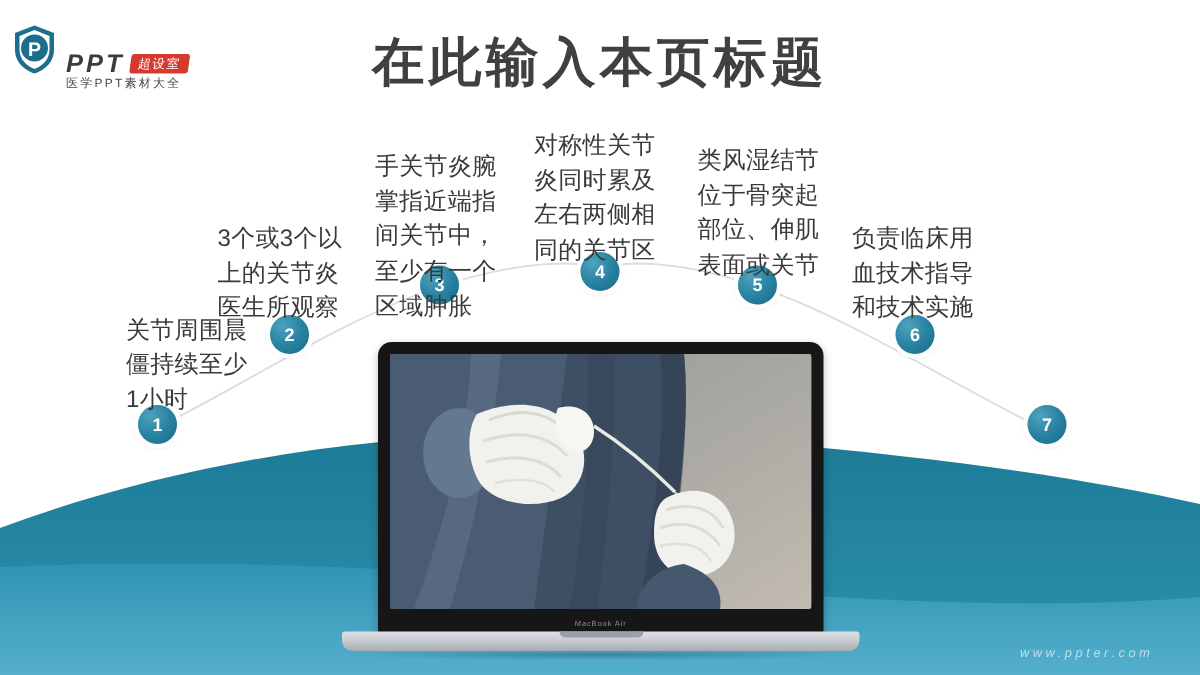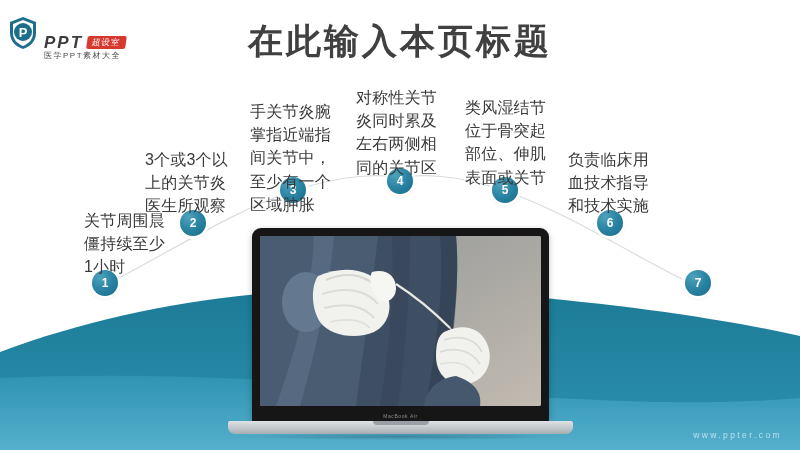--- a/index.html
+++ b/index.html
@@ -106,23 +106,24 @@
     background: #9aa0a6;
     border-radius: 0 0 5px 5px;
   }
   .laptop-shadow {
     position: absolute; left: 6px; top: 205px; width: 333px; height: 7px;
     background: radial-gradient(ellipse at center, rgba(0,0,0,0.22) 0%, rgba(0,0,0,0) 72%);
   }
 
   
   .watermark {
-    position: absolute; right: 18px; bottom: 10px;
+    position: absolute; right: 31px; bottom: 10px;
     font-size: 8.5px; color: rgba(255,255,255,0.62);
     letter-spacing: 2.4px;
+    font-style: italic;
   }
 </style>
 </head>
 <body>
 
 <div id="slide">
 
   <svg class="waves" viewBox="0 0 800 450" preserveAspectRatio="none">
     <defs>
       <linearGradient id="gradDark" x1="0" y1="0" x2="0" y2="1">

